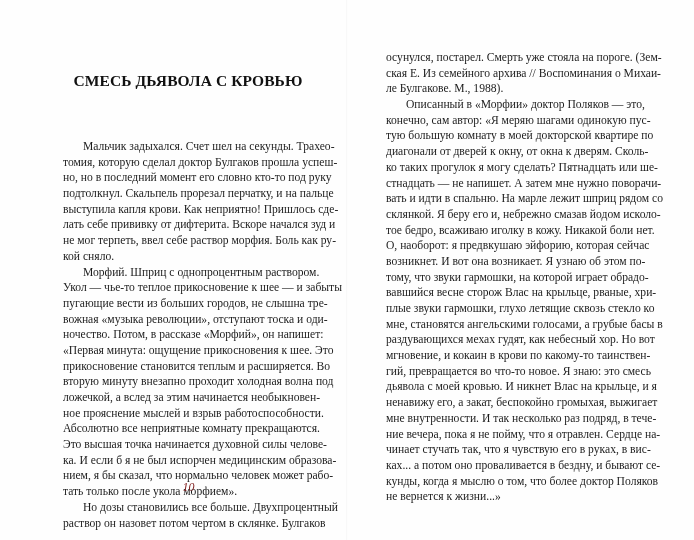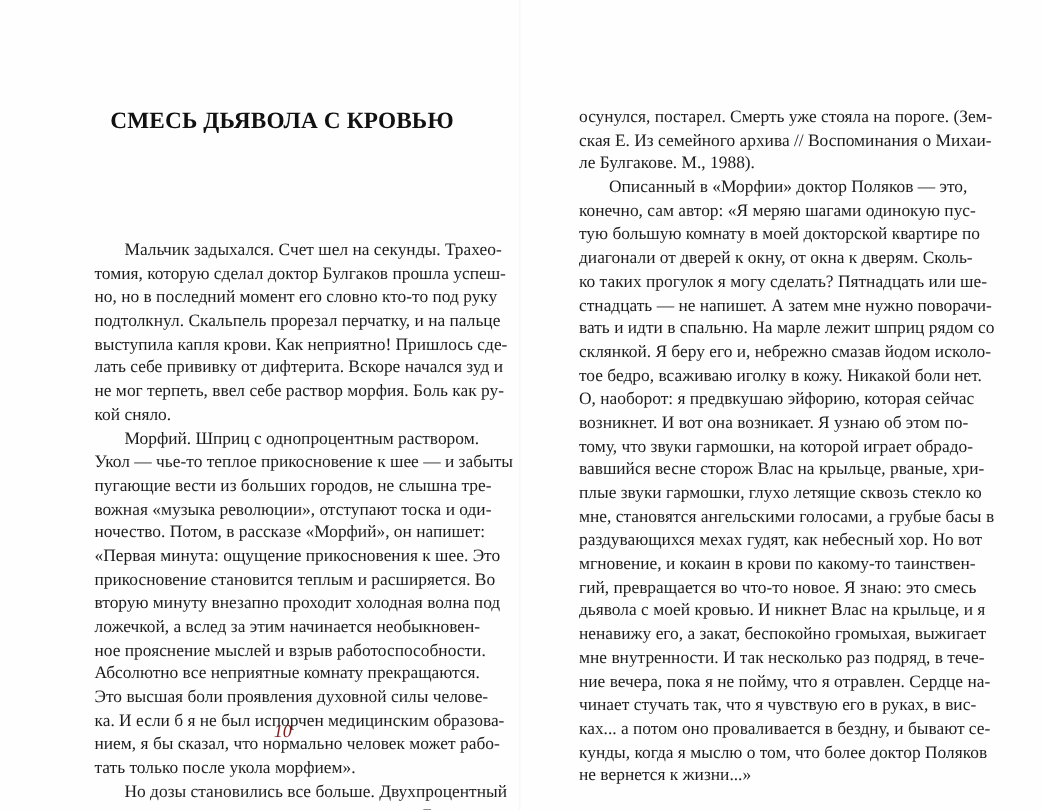--- a/index.html
+++ b/index.html
@@ -45,21 +45,20 @@
       font-weight: bold;
       letter-spacing: 0.1px;
       color: #111;
       white-space: nowrap;
     }
     .text-block {
       position: absolute;
       font-size: 11.6px;
       line-height: 15.7px;
       color: #1c1c1c;
-      margin-top: 20px;
     }
     .left-block { left: 62px; top: 139px; width: 251px; }
     .right-block { left: 39px; top: 50px; width: 254px; }
     .line {
       display: block;
       height: 15.7px;
       white-space: nowrap;
       text-align: justify;
       text-align-last: justify;
     }
@@ -95,21 +94,21 @@
         <span class="line">Укол — чье-то теплое прикосновение к шее — и забыты</span>
         <span class="line">пугающие вести из больших городов, не слышна тре-</span>
         <span class="line">вожная «музыка революции», отступают тоска и оди-</span>
         <span class="line">ночество. Потом, в рассказе «Морфий», он напишет:</span>
         <span class="line">«Первая минута: ощущение прикосновения к шее. Это</span>
         <span class="line">прикосновение становится теплым и расширяется. Во</span>
         <span class="line">вторую минуту внезапно проходит холодная волна под</span>
         <span class="line">ложечкой, а вслед за этим начинается необыкновен-</span>
         <span class="line">ное прояснение мыслей и взрыв работоспособности.</span>
         <span class="line">Абсолютно все неприятные комнату прекращаются.</span>
-        <span class="line">Это высшая боли проявления духовной силы челове-</span>
+        <span class="line">Это высшая точка начинается духовной силы челове-</span>
         <span class="line">ка. И если б я не был испорчен медицинским образова-</span>
         <span class="line">нием, я бы сказал, что нормально человек может рабо-</span>
         <span class="line last">тать только после укола морфием».</span>
         <span class="line indent">Но дозы становились все больше. Двухпроцентный</span>
         <span class="line">раствор он назовет потом чертом в склянке. Булгаков</span>
       </div>
     <div class="page-number">10</div>
   </div>
   <div class="gutter"></div>
   <div class="page page-right">

